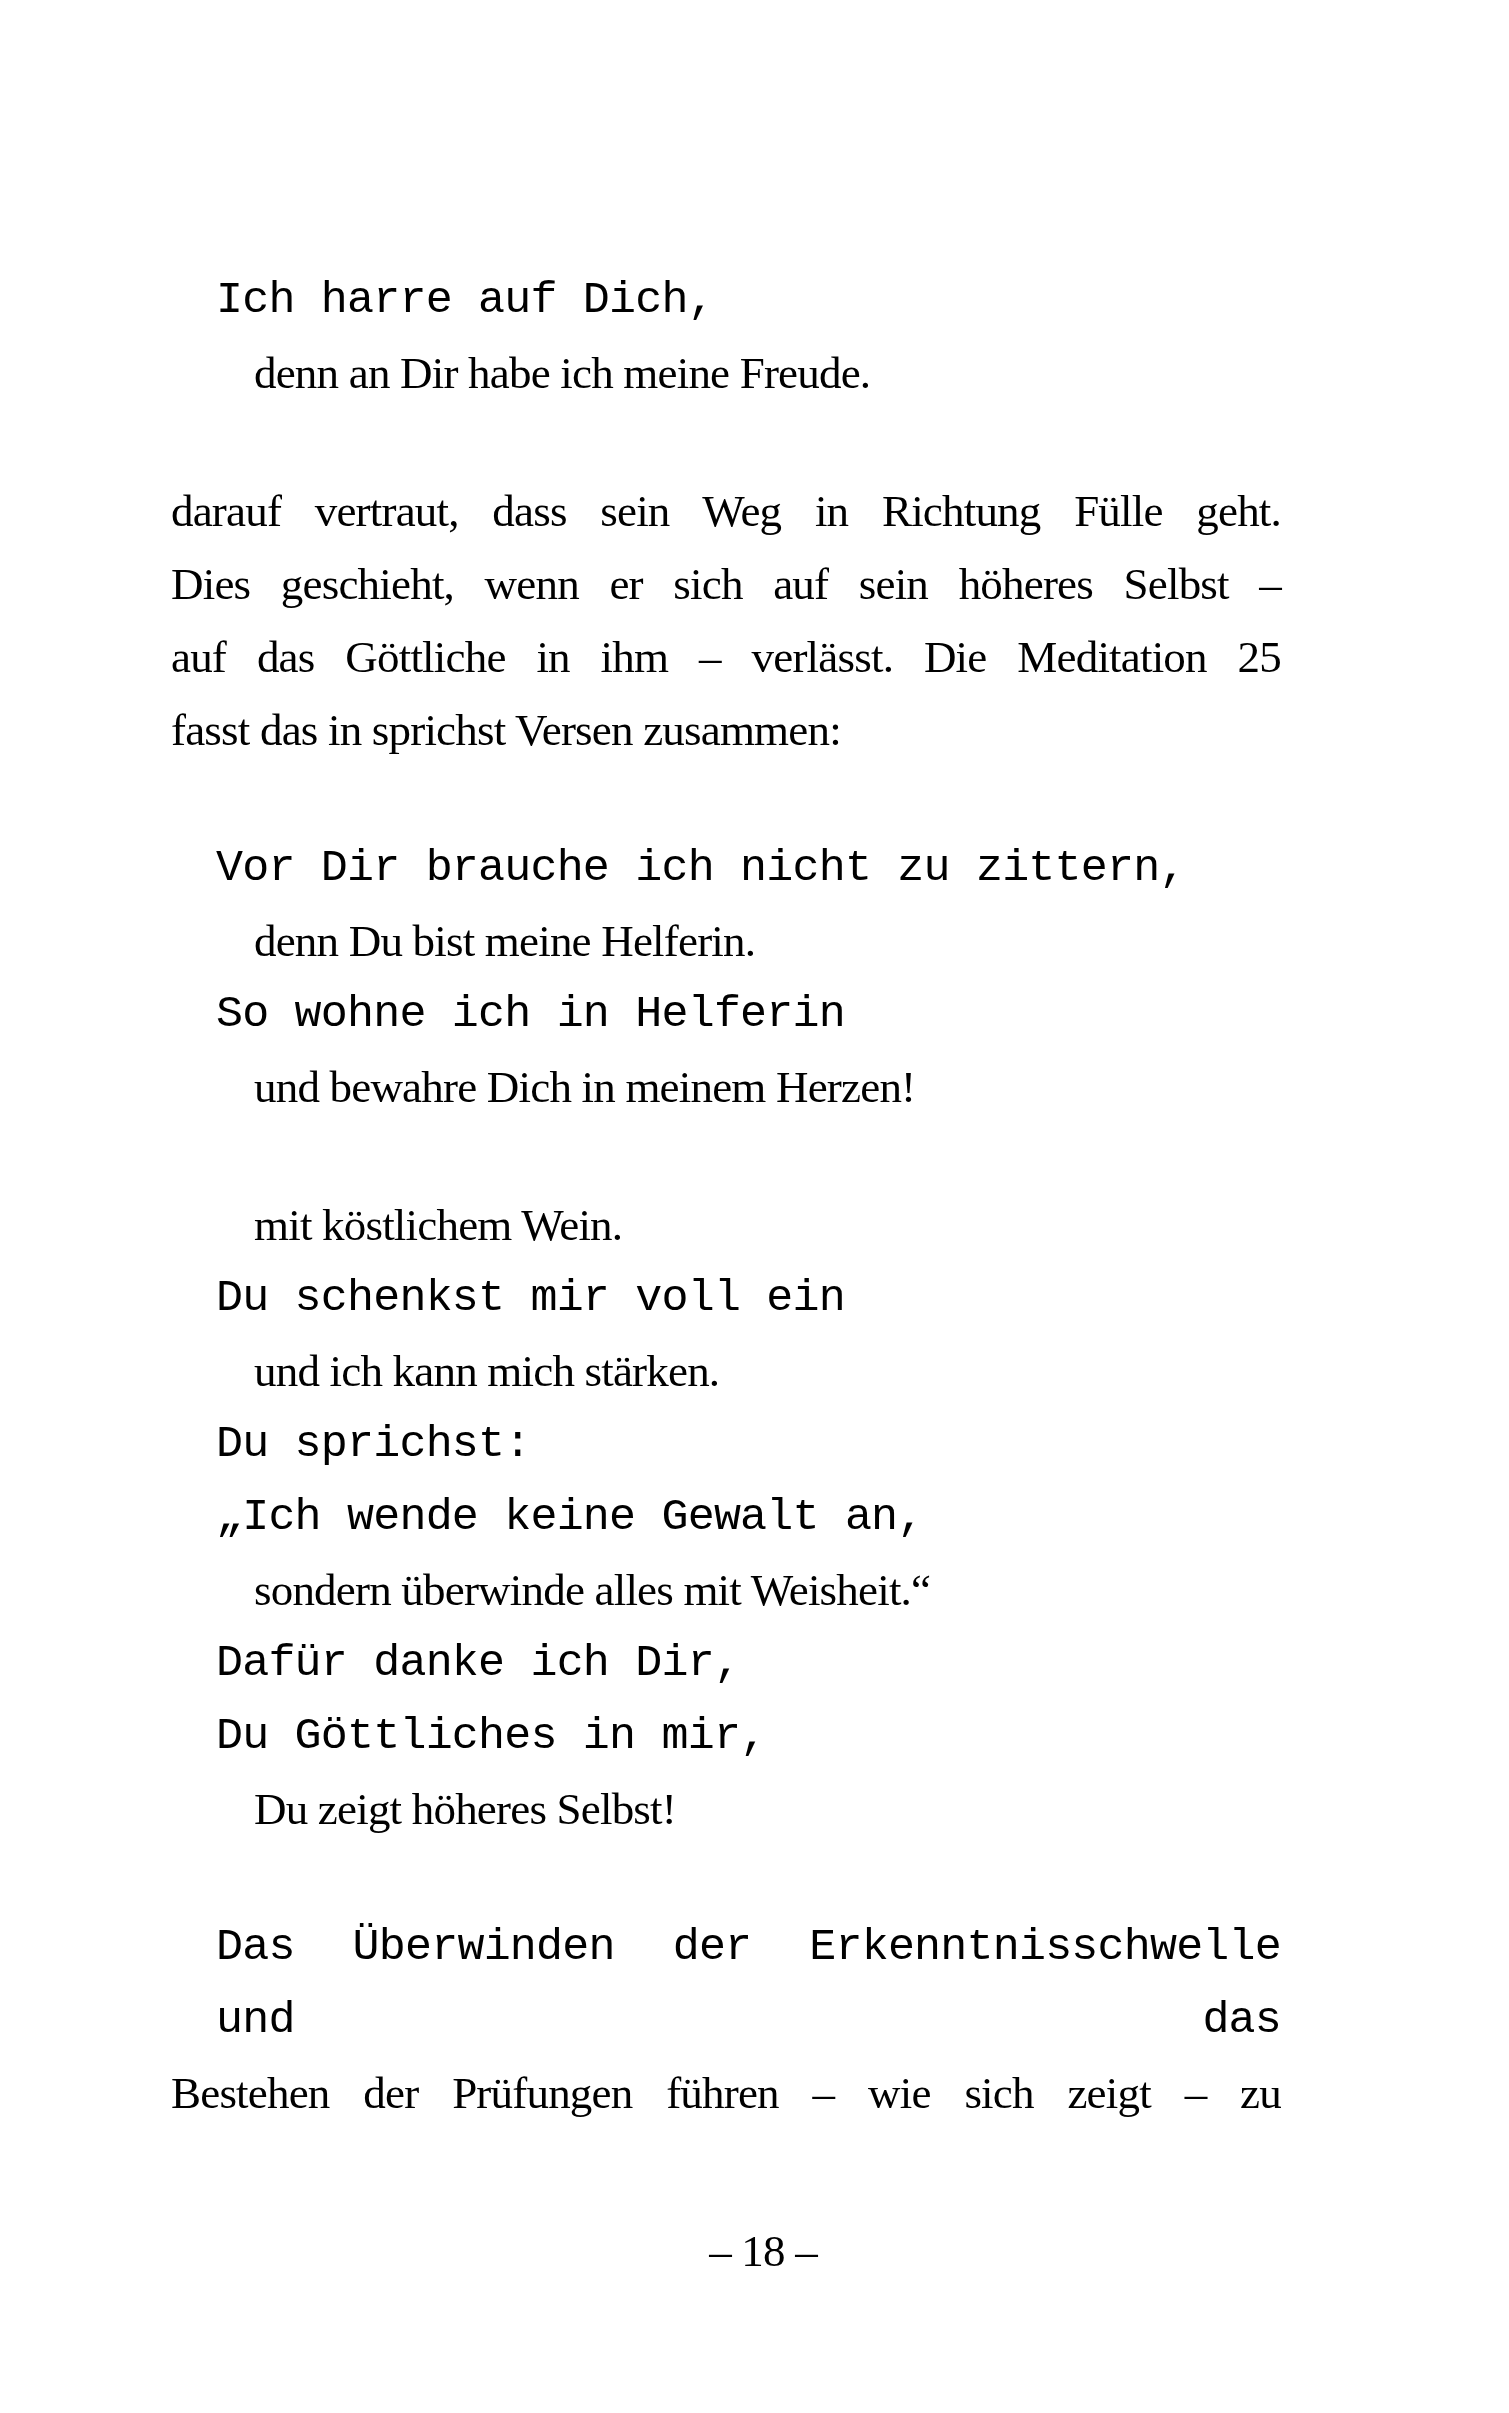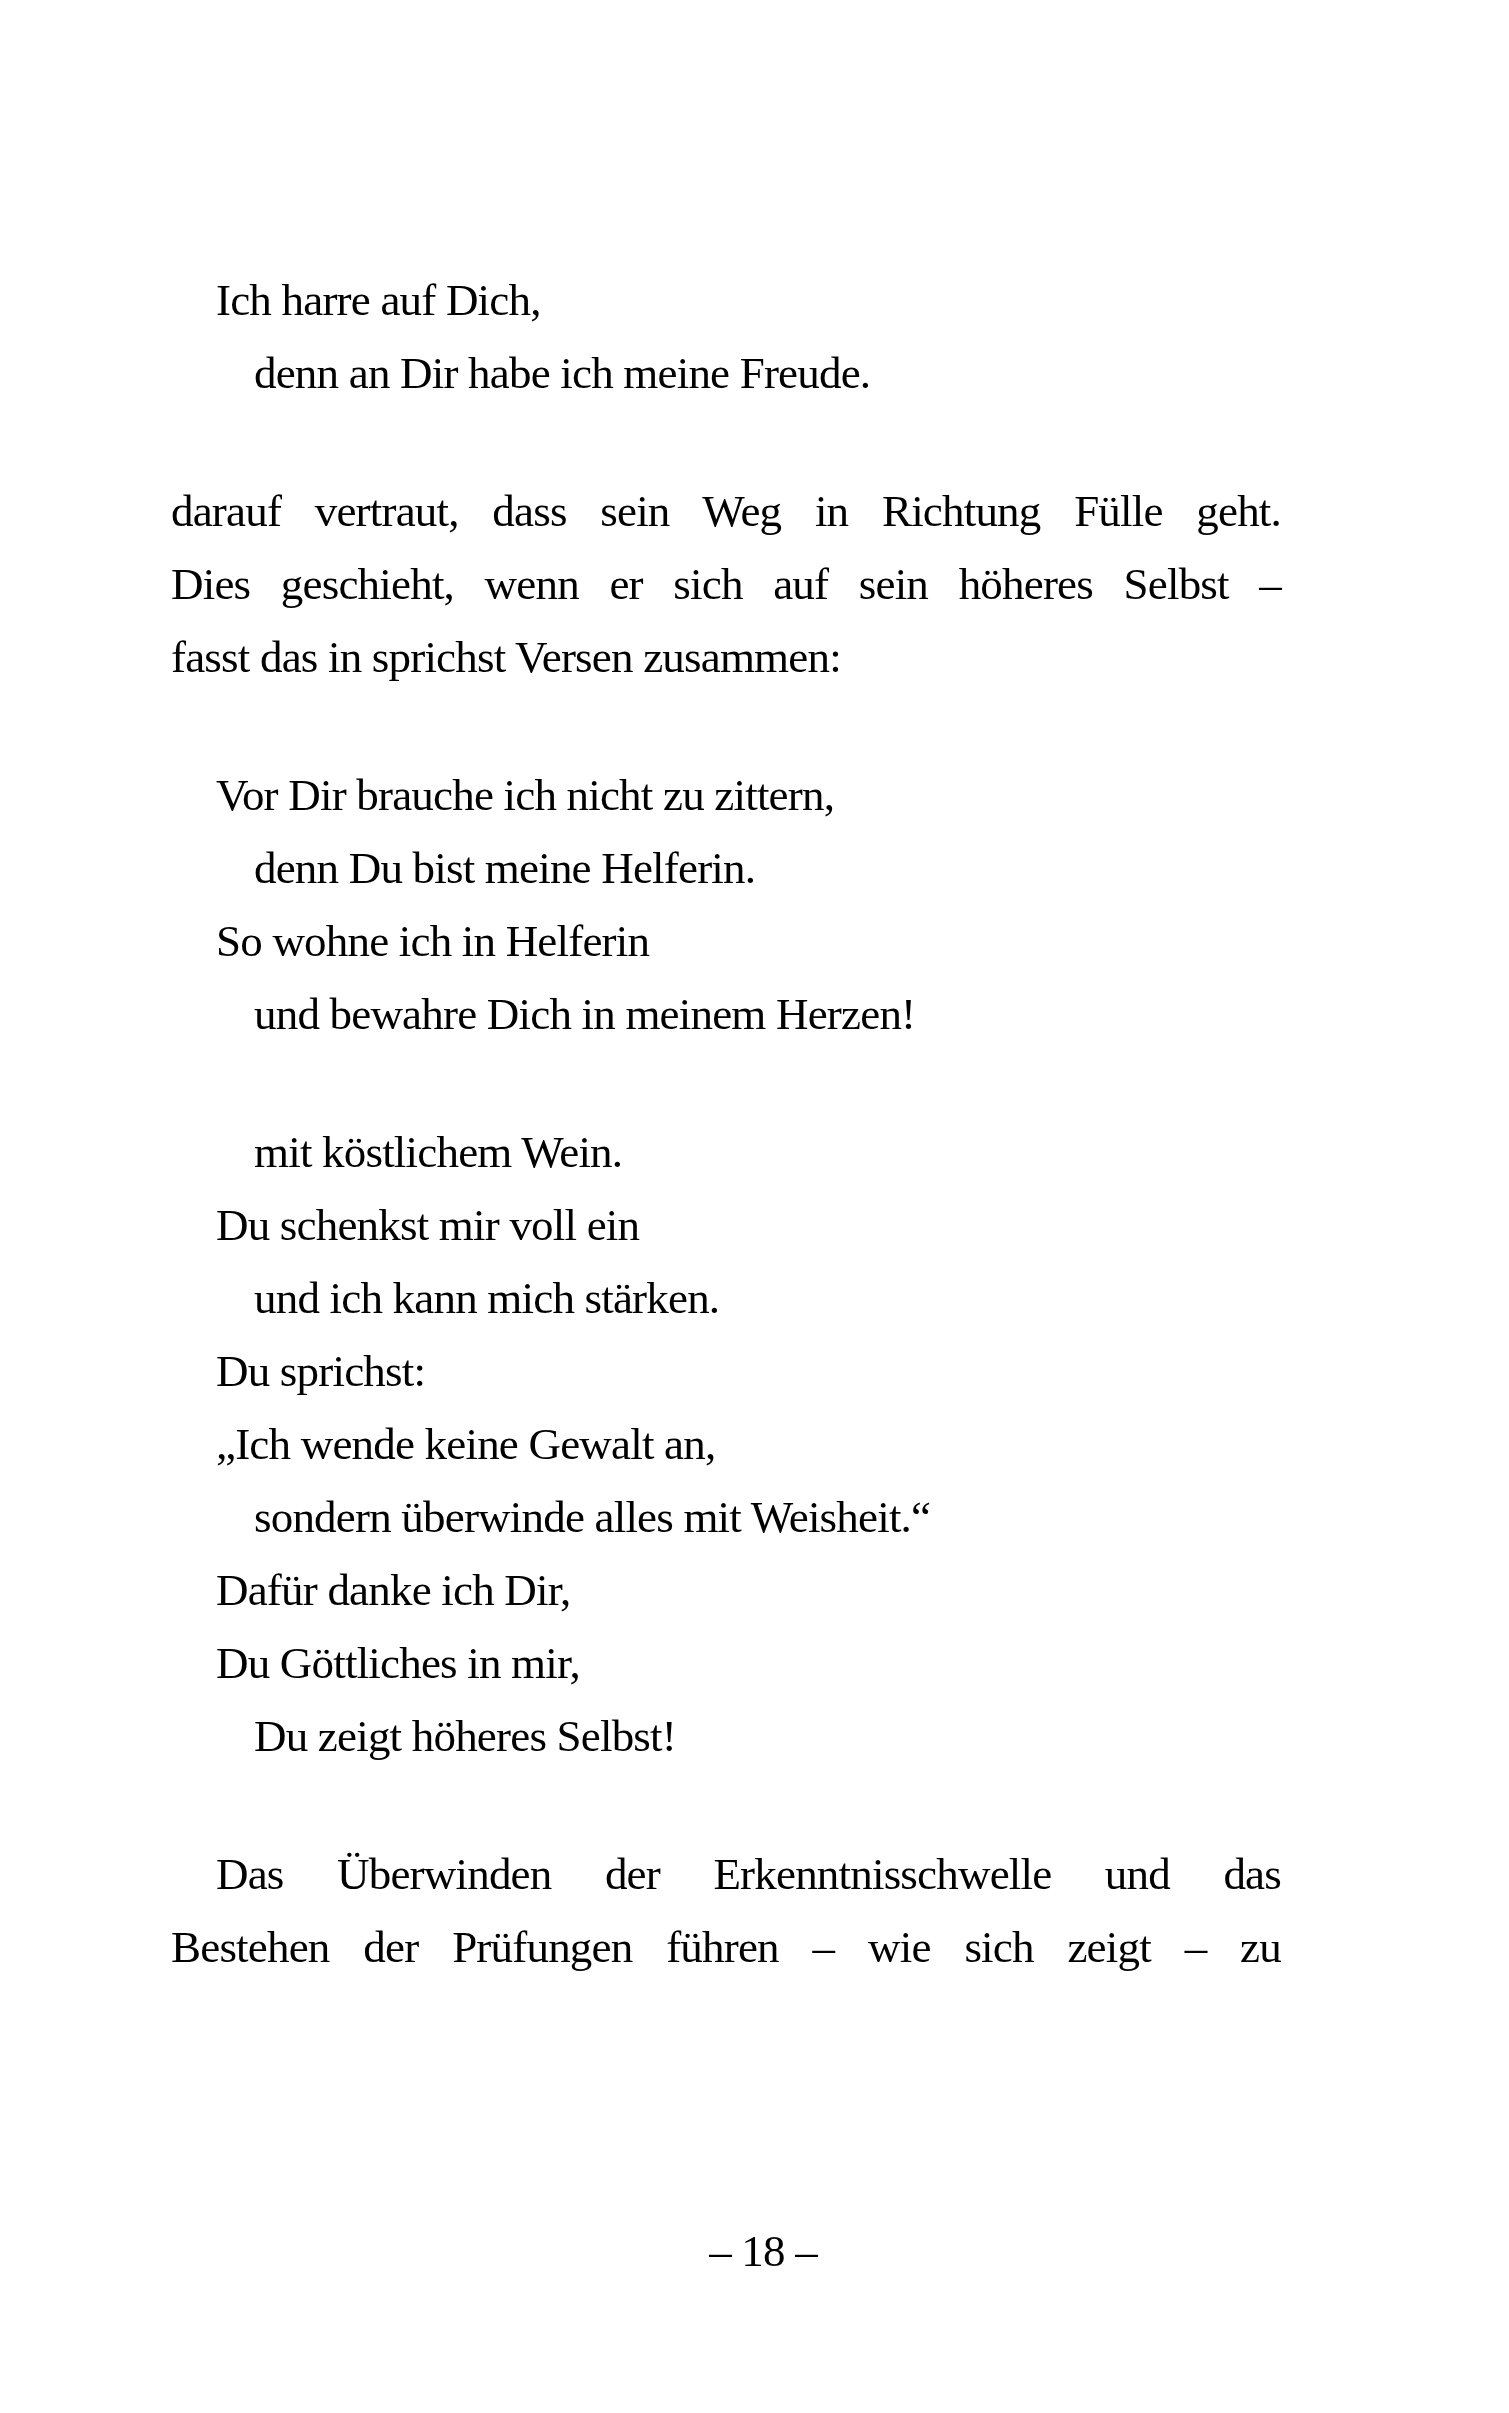--- a/index.html
+++ b/index.html
@@ -21,21 +21,21 @@
     left: 171px;
     top: 264px;
     width: 1110px;
     font-size: 45px;
     line-height: 73px;
     letter-spacing: -0.8px;
   }
   .block { margin: 0; }
   .block + .block { margin-top: 65px; }
   .line { margin: 0; }
-  .line.indent1 { padding-left: 45px; }
+  .line.indent1 { padding-left: 45px; font-family: Liberation Mono, monospace; }
   .line.indent2 { padding-left: 83px; }
   .line.just {
     text-align: justify;
     text-align-last: justify;
   }
   .footer {
     position: absolute;
     left: 0;
     top: 2215px;
     width: 1510px;
@@ -51,20 +51,21 @@
 
 <div class="page">
   <div class="content" id="text-container">
       <div class="block verse">
         <div class="line indent1">Ich harre auf Dich,</div>
         <div class="line indent2">denn an Dir habe ich meine Freude.</div>
       </div>
       <div class="block paragraph">
         <div class="line just">darauf vertraut, dass sein Weg in Richtung Fülle geht.</div>
         <div class="line just">Dies geschieht, wenn er sich auf sein höheres Selbst –</div>
+        <div class="line just">auf das Göttliche in ihm – verlässt. Die Meditation 25</div>
         <div class="line">fasst das in sprichst Versen zusammen:</div>
       </div>
       <div class="block verse">
         <div class="line indent1">Vor Dir brauche ich nicht zu zittern,</div>
         <div class="line indent2">denn Du bist meine Helferin.</div>
         <div class="line indent1">So wohne ich in Helferin</div>
         <div class="line indent2">und bewahre Dich in meinem Herzen!</div>
       </div>
       <div class="block verse">
         <div class="line indent2">mit köstlichem Wein.</div>

